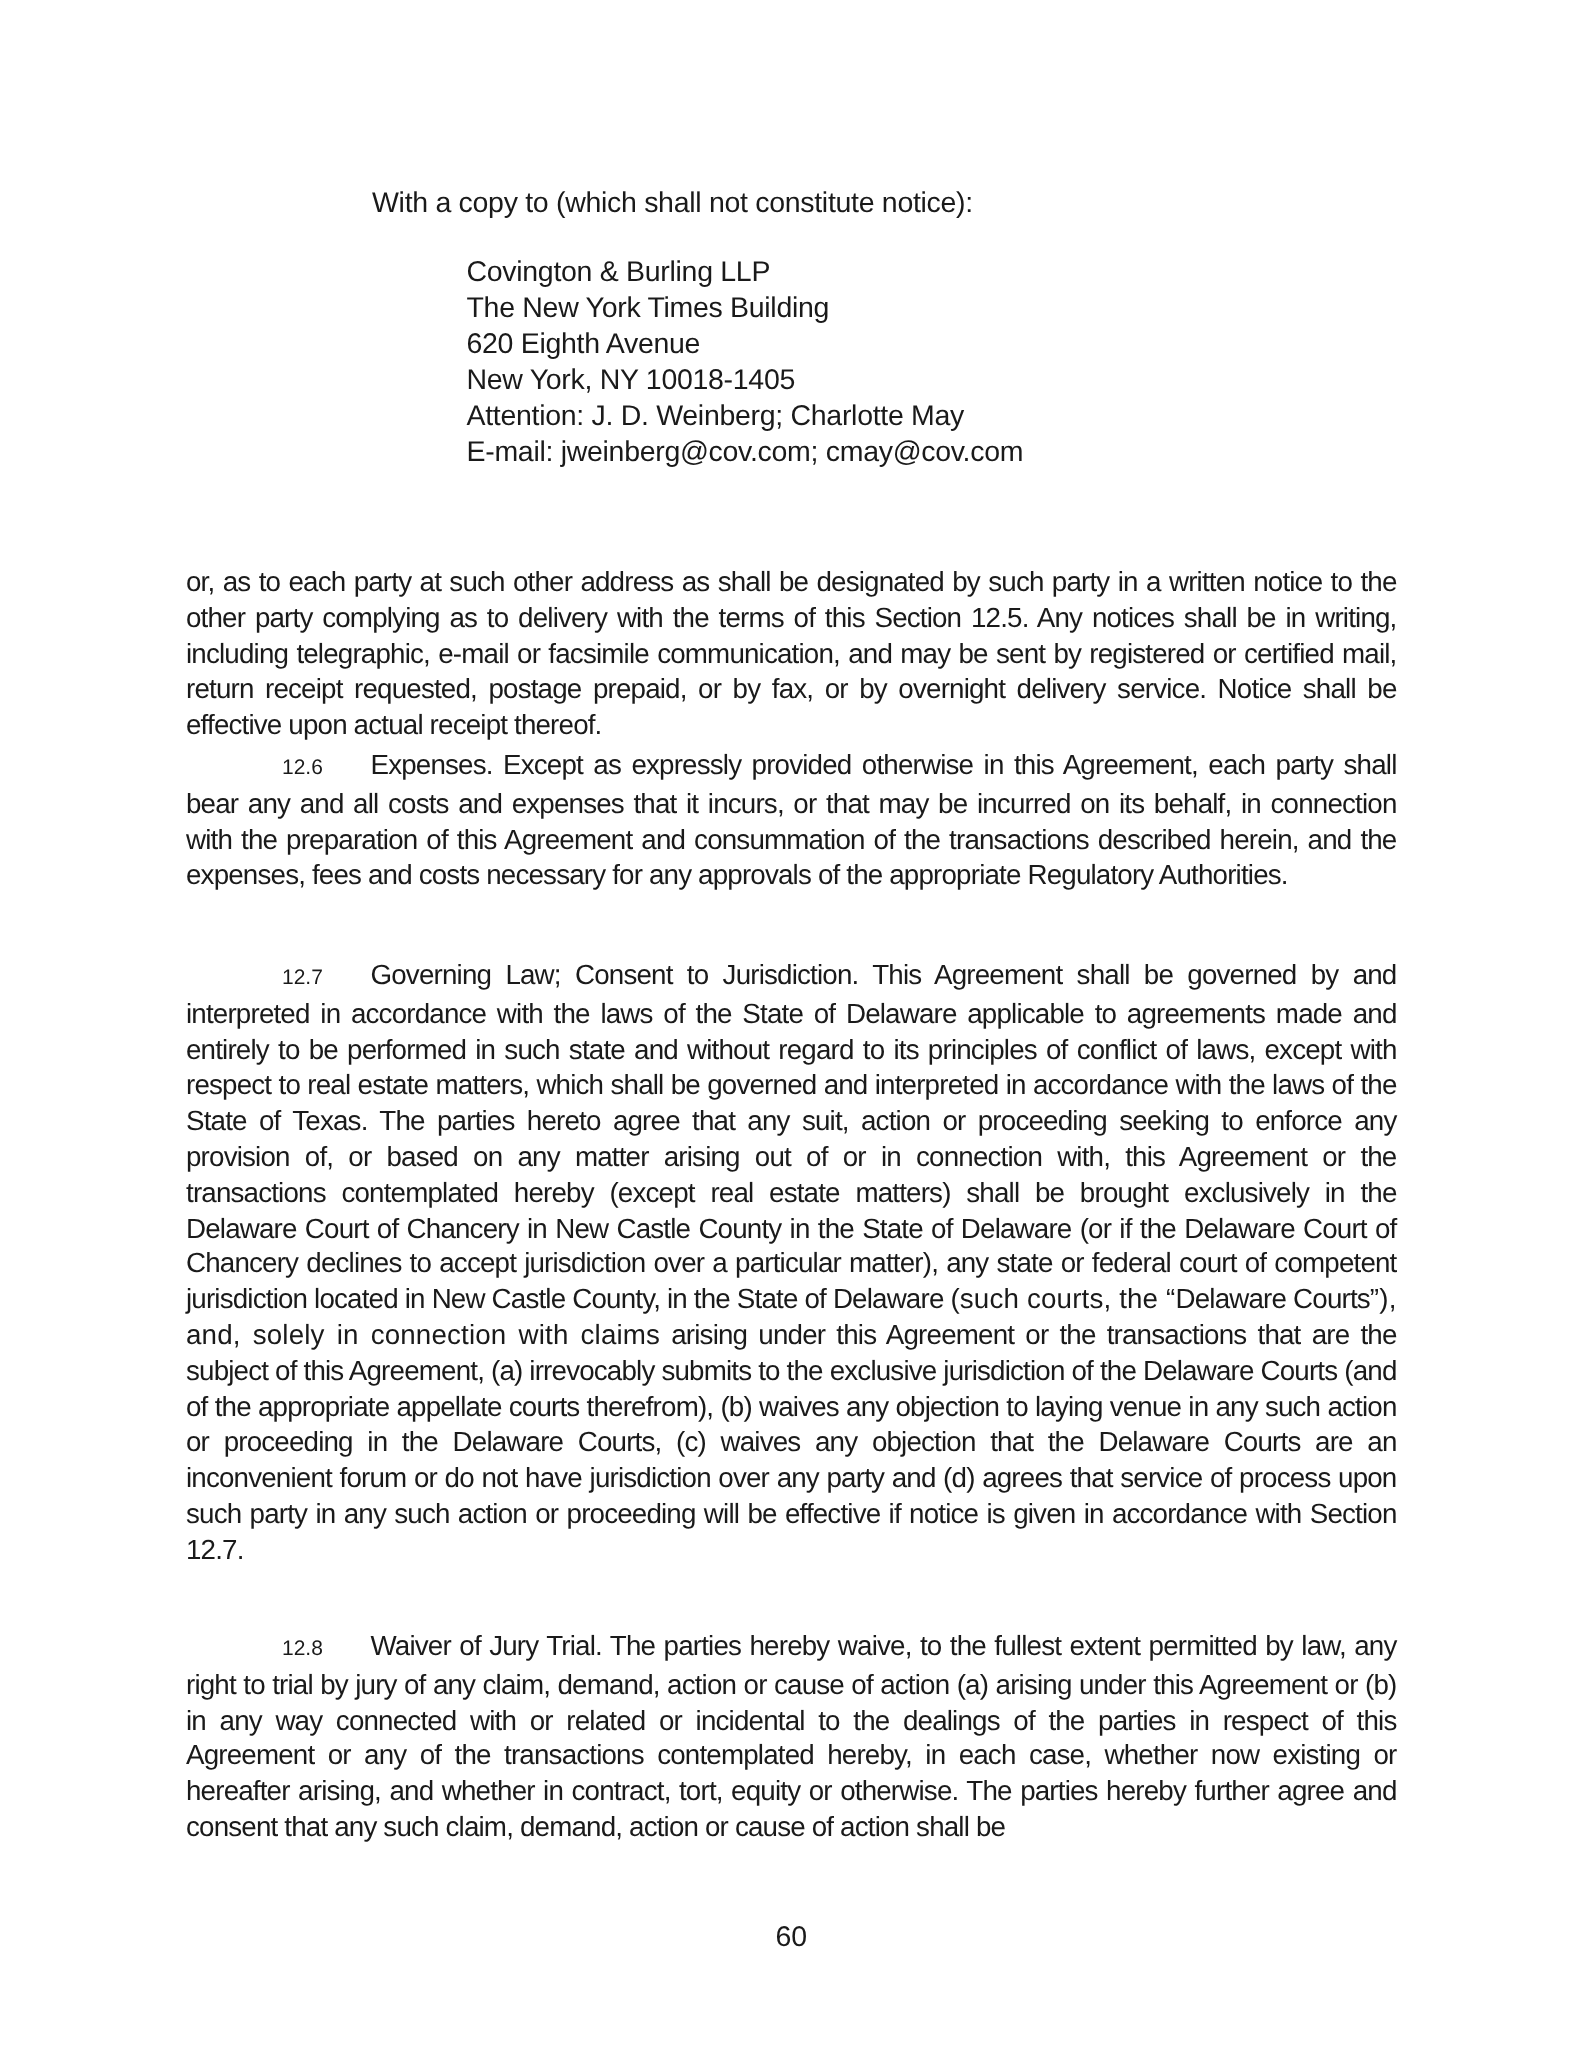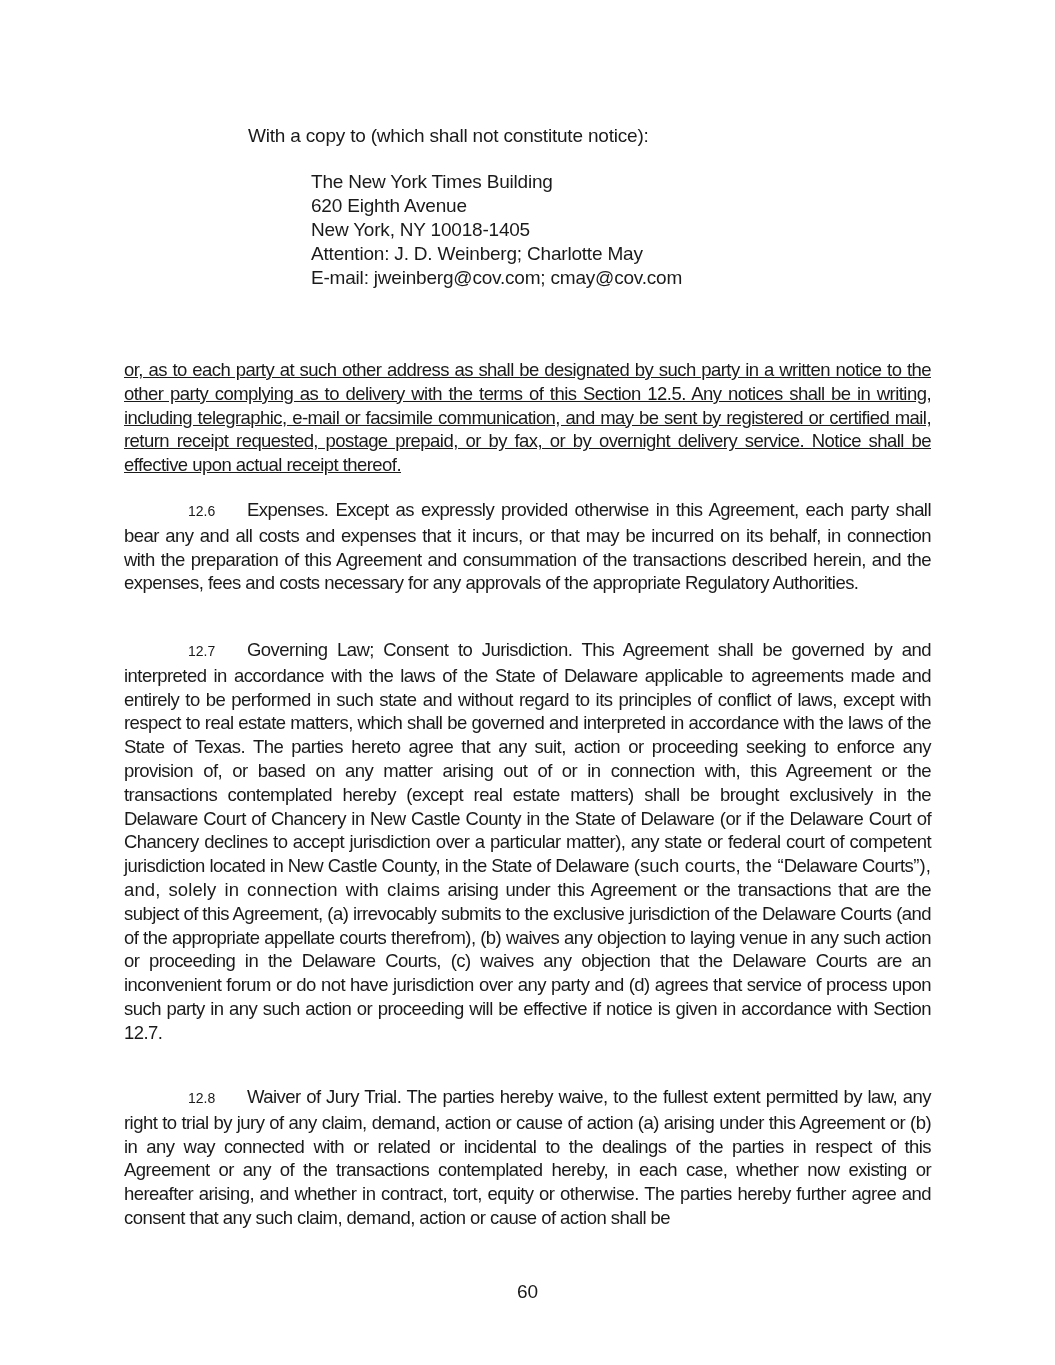--- a/index.html
+++ b/index.html
@@ -9,33 +9,34 @@
   .copy-line { position:absolute; left:248px; top:124px; font-size:19px; line-height:24px; letter-spacing:-0.2px; }
   .address { position:absolute; left:311px; top:170px; font-size:19px; line-height:24px; letter-spacing:-0.2px; }
   .address div { white-space:nowrap; }
   .para { position:absolute; left:124px; width:807px; font-size:18.5px; line-height:23.8px;
           text-align:justify; font-stretch:condensed; letter-spacing:-0.55px; word-spacing:0px; }
   .num { font-family:Liberation Sans, sans-serif; font-size:14px; letter-spacing:0; display:inline-block; width:59px; }
   .indent { display:inline-block; width:64px; }
   .u { text-underline-offset:2px; }
   .serif { font-family:Liberation Sans, sans-serif; letter-spacing:0.1px; }
   .pagenum { position:absolute; left:0; width:1055px; top:1281px; text-align:center; font-size:19px; }
-  #p1 { top:358px;text-decoration:underline; }
+  #p1 { top:376px; }
   #p2 { top:498px; }
   #p3 { top:638px; }
   #p4 { top:1085px; }
 </style>
 </head>
 <body>
 
 <div class="page">
 
   <div class="copy-line">With a copy to (which shall not constitute notice):</div>
 
   <div class="address">
+    <div>Covington &amp; Burling LLP</div>
     <div>The New York Times Building</div>
     <div>620 Eighth Avenue</div>
     <div>New York, NY 10018-1405</div>
     <div>Attention:  J. D. Weinberg; Charlotte May</div>
     <div>E-mail:  jweinberg@cov.com; cmay@cov.com</div>
   </div>
 
   <div class="para" id="p1">or, as to each party at such other address as shall be designated by such party in a written notice to the other party complying as to delivery with the terms of this Section 12.5.  Any notices shall be in writing, including telegraphic, e-mail or facsimile communication, and may be sent by registered or certified mail, return receipt requested, postage prepaid, or by fax, or by overnight delivery service.  Notice shall be effective upon actual receipt thereof.</div>
 
   <div class="para" id="p2"><span class="indent"></span><span class="num">12.6</span><span class="u">Expenses</span><span>.  Except as expressly provided otherwise in this Agreement, each party shall bear any and all costs and expenses that it incurs, or that may be incurred on its behalf, in connection with the preparation of this Agreement and consummation of the transactions described herein, and the expenses, fees and costs necessary for any approvals of the appropriate Regulatory Authorities.</span></div>

